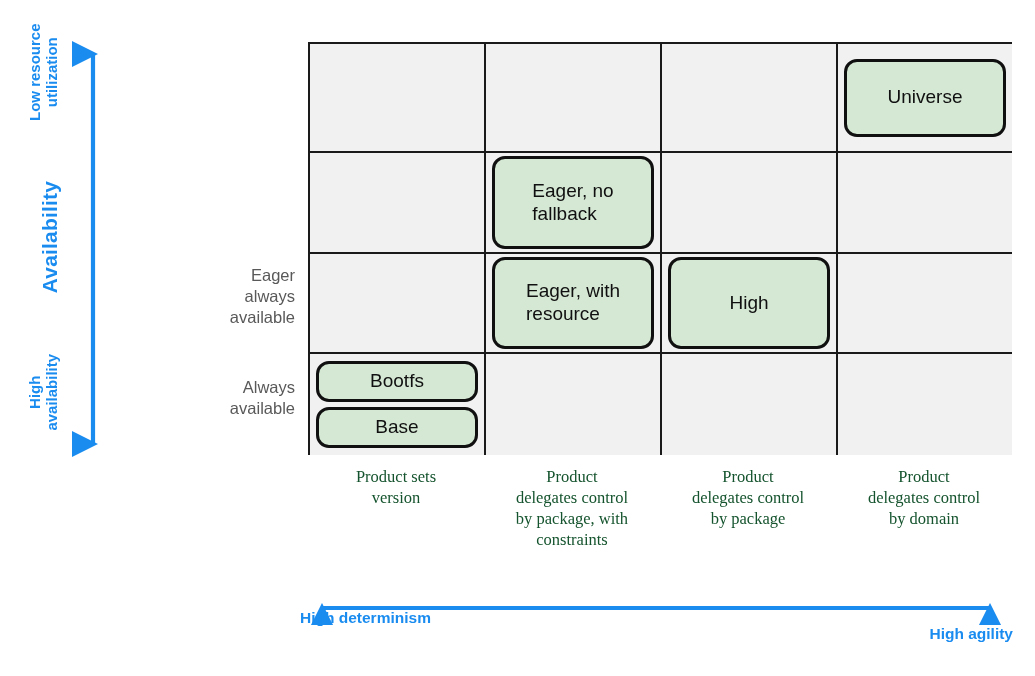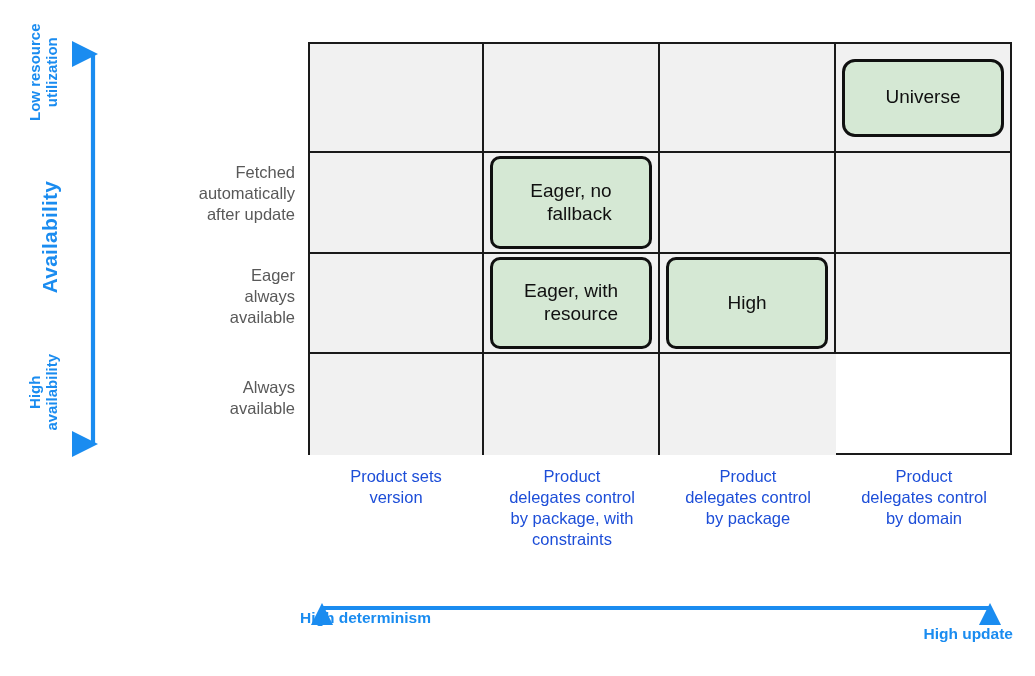--- a/index.html
+++ b/index.html
@@ -95,48 +95,49 @@
   .cell.last-col { border-right: none; }
   .cell.last-row { border-bottom: none; }
 
   .node {
     background: #d5e8d4;
     border: 3.2px solid #101010;
     border-radius: 13px;
     color: #101010;
     font-size: 19px;
     line-height: 1.2;
-    text-align: right;
+    text-align: left;
     display: flex;
     align-items: center;
     justify-content: center;
     white-space: pre-line;
     box-sizing: border-box;
   }
-  .node.two-line { width: 162px; height: 116px; border-radius: 10px; }
+  .node.two-line { width: 162px; height: 116px; }
   .node.one-line { width: 162px; height: 78px; }
   .node.slim     { width: 162px; height: 41px; }
 
   
   #col-labels {
     position: absolute;
     left: 308px;
     top: 466px;
     width: 704px;
     display: grid;
     grid-template-columns: 1fr 1fr 1fr 1fr;
   }
   .col-label {
     text-align: center;
-    color: #1d4ed8;
+    color: #14532d;
     font-size: 16.5px;
     line-height: 1.28;
     white-space: pre-line;
     padding: 0 6px;
     box-sizing: border-box;
+    font-family: Liberation Serif, serif;
   }
 
   
   #x-axis-group { position: absolute; left: 0; top: 585px; width: 1035px; height: 91px; }
   #x-arrow { position: absolute; left: 300px; top: 6px; }
   #x-axis-title {
     position: absolute;
     left: 0; top: 36px;
     width: 1035px;
     text-align: center;
@@ -183,23 +184,20 @@
         <marker id="vArrowDn" markerWidth="10" markerHeight="10" refX="5" refY="1.2" orient="auto" markerUnits="strokeWidth">
           <path d="M5,0 L10,10 L5,7.2 L0,10 Z" fill="#1a8cf0"></path>
         </marker>
       </defs>
       <line x1="21" y1="20" x2="21" y2="410" stroke="#1a8cf0" stroke-width="4.2" marker-start="url(#vArrowUp)" marker-end="url(#vArrowDn)"></line>
     </svg>
   </span>
 </div>
 
 <div id="row-labels">
-  <div class="row-label" style="top:119px;">Fetched
-automatically
-after update</div>
   <div class="row-label" style="top:222px;">Eager
 always
 available</div>
   <div class="row-label" style="top:334px;">Always
 available</div>
 </div>
 
 <div id="matrix">
 
   <div class="cell"></div>
@@ -220,20 +218,24 @@
   <div class="cell"></div>
   <div class="cell">
     <div class="node two-line">Eager, with
 resource</div>
   </div>
   <div class="cell">
     <div class="node two-line">High</div>
   </div>
   <div class="cell last-col"></div>
 
+  <div class="cell last-row">
+    <div class="node slim">Bootfs</div>
+    <div class="node slim">Base</div>
+  </div>
   <div class="cell last-row"></div>
   <div class="cell last-row"></div>
   <div class="cell last-row last-col"></div>
 </div>
 
 <div id="col-labels">
   <div class="col-label">Product sets
 version</div>
   <div class="col-label">Product
 delegates control
@@ -259,14 +261,14 @@
           <path d="M5,0 L10,10 L5,7.2 L0,10 Z" fill="#1a8cf0"></path>
         </marker>
       </defs>
       <line x1="22" y1="17" x2="690" y2="17" stroke="#1a8cf0" stroke-width="4.2" marker-start="url(#hArrowL)" marker-end="url(#hArrowR)"></line>
     </svg>
   </span>
 
 
   <div id="x-left-label">High determinism</div>
 
-  <div id="x-right-label">High update</div>
+  <div id="x-right-label">High agility</div>
 </div>
 
 </body></html>

